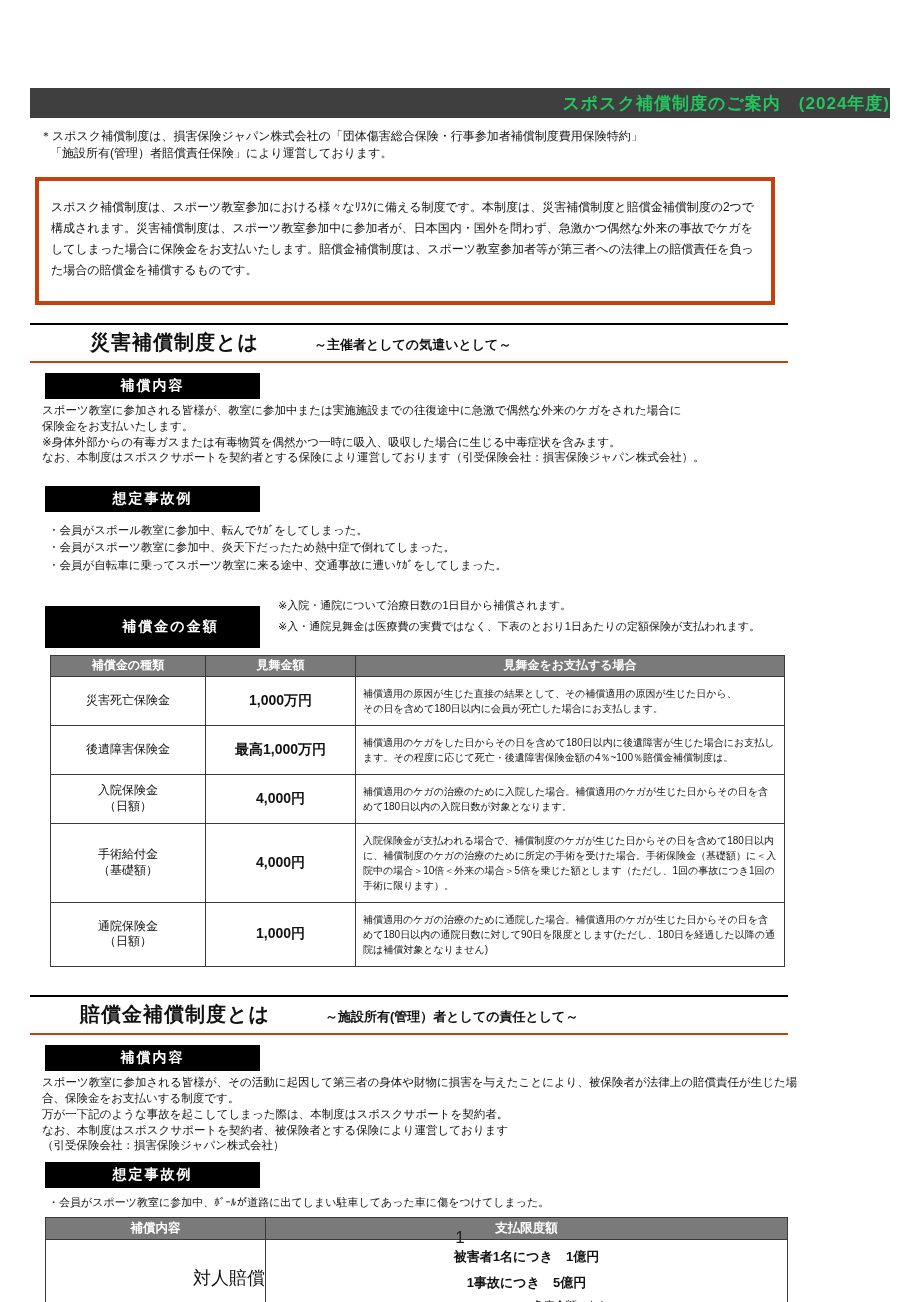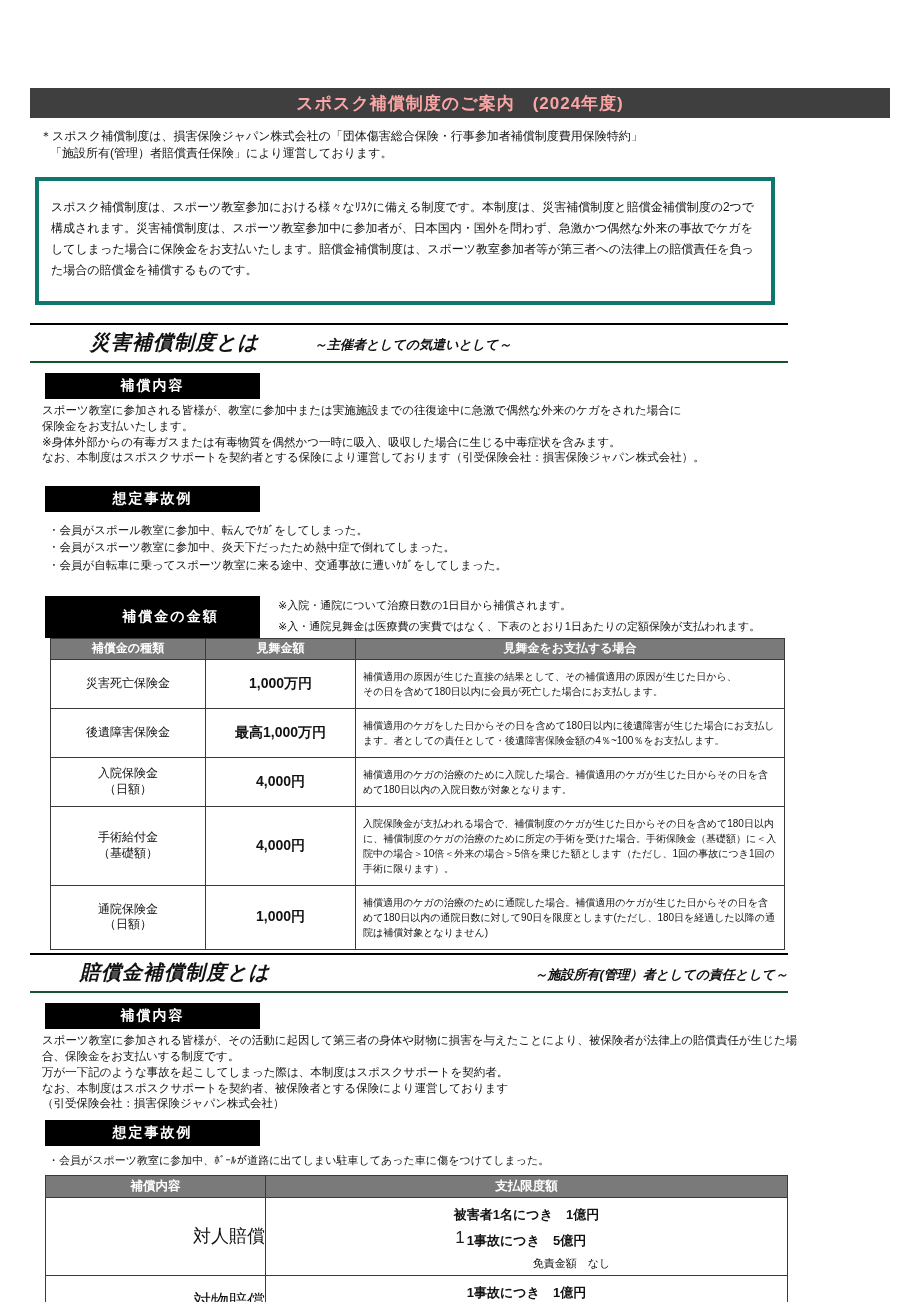--- a/index.html
+++ b/index.html
@@ -1,52 +1,52 @@
 <!DOCTYPE html>
 <html><head>
 <meta charset="utf-8">
 <style>
   * { margin:0; padding:0; box-sizing:border-box; }
   html,body { background:#ffffff; }
   body { font-family:"Liberation Sans","DejaVu Sans",sans-serif; color:#111; }
   .page { position:relative; width:920px; height:1302px; background:#fff; overflow:hidden; }
   .content { position:absolute; left:30px; top:0; width:860px; }
 
-  .band { margin-top:88px; height:30px; background:#3f3f3f; color:#fca5a5;
-          display:flex; align-items:center; justify-content:center;
+  .band { margin-top:88px; height:30px; background:#3f3f3f; color:#22c55e;
+          display:flex; align-items:center; justify-content:flex-end;
           font-size:17px; font-weight:bold; letter-spacing:1px; }
 
   .intro-note { margin:10px 0 0 10px; font-size:12px; line-height:1.45; }
   .intro-note .l2 { padding-left:10px; }
 
-  .intro-box { margin:14px 0 16px 5px; width:740px; border:4px solid #0f766e;
+  .intro-box { margin:14px 0 16px 5px; width:740px; border:4px solid #c2410c;
                padding:16px 12px 20px 12px; font-size:12px; line-height:1.75; }
 
-  .sec-head { margin-top:18px; width:758px; border-top:2px solid #000; border-bottom:2px solid #14532d;
-              padding:4px 0 5px 0; display:flex; align-items:baseline;font-style:italic; }
+  .sec-head { margin-top:18px; width:758px; border-top:2px solid #000; border-bottom:2px solid #c2410c;
+              padding:4px 0 5px 0; display:flex; align-items:baseline; }
   .sec-title { font-size:20px; font-weight:bold; margin-left:60px; letter-spacing:1px; }
   .sec-sub { font-size:13px; font-weight:bold; margin-left:55px; }
 
   .black-label { width:215px; min-height:26px; margin:10px 0 0 15px; background:#000; color:#fff;
                  display:flex; align-items:center; justify-content:center;
                  font-size:14px; font-weight:bold; letter-spacing:2px; }
   .black-label.tall { min-height:42px; }
 
   .body-text { margin:4px 0 0 12px; font-size:11.5px; line-height:1.38; }
   .body-text div { white-space:pre-line; }
   .bullets { margin:10px 0 0 18px; font-size:11.5px; line-height:1.5; }
 
   .amount-head { display:flex; margin-top:18px; }
   .amount-notes { margin-left:18px; font-size:11px; line-height:1.9; padding-top:3px; }
 
   table { border-collapse:collapse; }
   th, td { border:1px solid #3a3a3a; }
   thead th { background:#7a7a7a; color:#fff; font-weight:bold; }
 
-  .t1 { width:735px; margin:0 0 0 20px; }
+  .t1 { width:735px; margin:7px 0 0 20px; }
   .t1 thead th { font-size:12px; height:21px; }
   .t1 .type { text-align:center; font-size:12px; white-space:pre-line; line-height:1.3; }
   .t1 .amt { text-align:center; font-size:14px; font-weight:bold; }
   .t1 .desc { font-size:10px; line-height:1.5; padding:9px 7px; white-space:pre-line; }
   .t1 tbody tr { height:42px; }
 
   .t2 { width:743px; margin:6px 0 0 15px; }
   .t2 thead th { font-size:12.5px; height:22px; }
   .t2 .type { text-align:right; font-size:18px; }
   .t2 td.pay { padding:4px 0 2px 0; }
@@ -92,21 +92,21 @@
     <div class="black-label" style="margin-top:20px;">
       <span>想定事故例</span>
     </div>
     <div class="bullets">
       <div>・会員がスポール教室に参加中、転んでｹｶﾞをしてしまった。</div>
       <div>・会員がスポーツ教室に参加中、炎天下だったため熱中症で倒れてしまった。</div>
       <div>・会員が自転車に乗ってスポーツ教室に来る途中、交通事故に遭いｹｶﾞをしてしまった。</div>
     </div>
 
     <div class="amount-head">
-      <div class="black-label tall" style="margin-top:4px;padding-left:36px;">
+      <div class="black-label tall" style="margin-top:14px;padding-left:36px;">
         <span>補償金の金額</span>
       </div>
       <div class="amount-notes">
         <div>※入院・通院について治療日数の1日目から補償されます。</div>
         <div>※入・通院見舞金は医療費の実費ではなく、下表のとおり1日あたりの定額保険が支払われます。</div>
       </div>
     </div>
 
     <table class="t1">
       <colgroup>
@@ -124,21 +124,21 @@
       <tbody>
         <tr>
           <td class="type">災害死亡保険金</td>
           <td class="amt">1,000万円</td>
           <td class="desc">補償適用の原因が生じた直接の結果として、その補償適用の原因が生じた日から、
 その日を含めて180日以内に会員が死亡した場合にお支払します。</td>
         </tr>
         <tr>
           <td class="type">後遺障害保険金</td>
           <td class="amt">最高1,000万円</td>
-          <td class="desc">補償適用のケガをした日からその日を含めて180日以内に後遺障害が生じた場合にお支払します。者としての責任として・後遺障害保険金額の4％~100％をお支払します。</td>
+          <td class="desc">補償適用のケガをした日からその日を含めて180日以内に後遺障害が生じた場合にお支払します。その程度に応じて死亡・後遺障害保険金額の4％~100％賠償金補償制度は。</td>
         </tr>
         <tr>
           <td class="type">入院保険金
 （日額）</td>
           <td class="amt">4,000円</td>
           <td class="desc">補償適用のケガの治療のために入院した場合。補償適用のケガが生じた日からその日を含めて180日以内の入院日数が対象となります。</td>
         </tr>
         <tr>
           <td class="type">手術給付金
 （基礎額）</td>
@@ -147,21 +147,21 @@
         </tr>
         <tr>
           <td class="type">通院保険金
 （日額）</td>
           <td class="amt">1,000円</td>
           <td class="desc">補償適用のケガの治療のために通院した場合。補償適用のケガが生じた日からその日を含めて180日以内の通院日数に対して90日を限度とします(ただし、180日を経過した以降の通院は補償対象となりません)</td>
         </tr>
       </tbody>
     </table>
 
-    <div class="sec-head" style="margin-top:3px;justify-content:space-between;">
+    <div class="sec-head" style="margin-top:28px;">
       <span class="sec-title" style="margin-left:50px;">賠償金補償制度とは</span>
       <span class="sec-sub">～施設所有(管理）者としての責任として～</span>
     </div>
 
     <div class="black-label">
       <span>補償内容</span>
     </div>
     <div class="body-text" style="width:760px;">
       <div>スポーツ教室に参加される皆様が、その活動に起因して第三者の身体や財物に損害を与えたことにより、被保険者が法律上の賠償責任が生じた場合、保険金をお支払いする制度です。</div>
       <div>万が一下記のような事故を起こしてしまった際は、本制度はスポスクサポートを契約者。</div>

